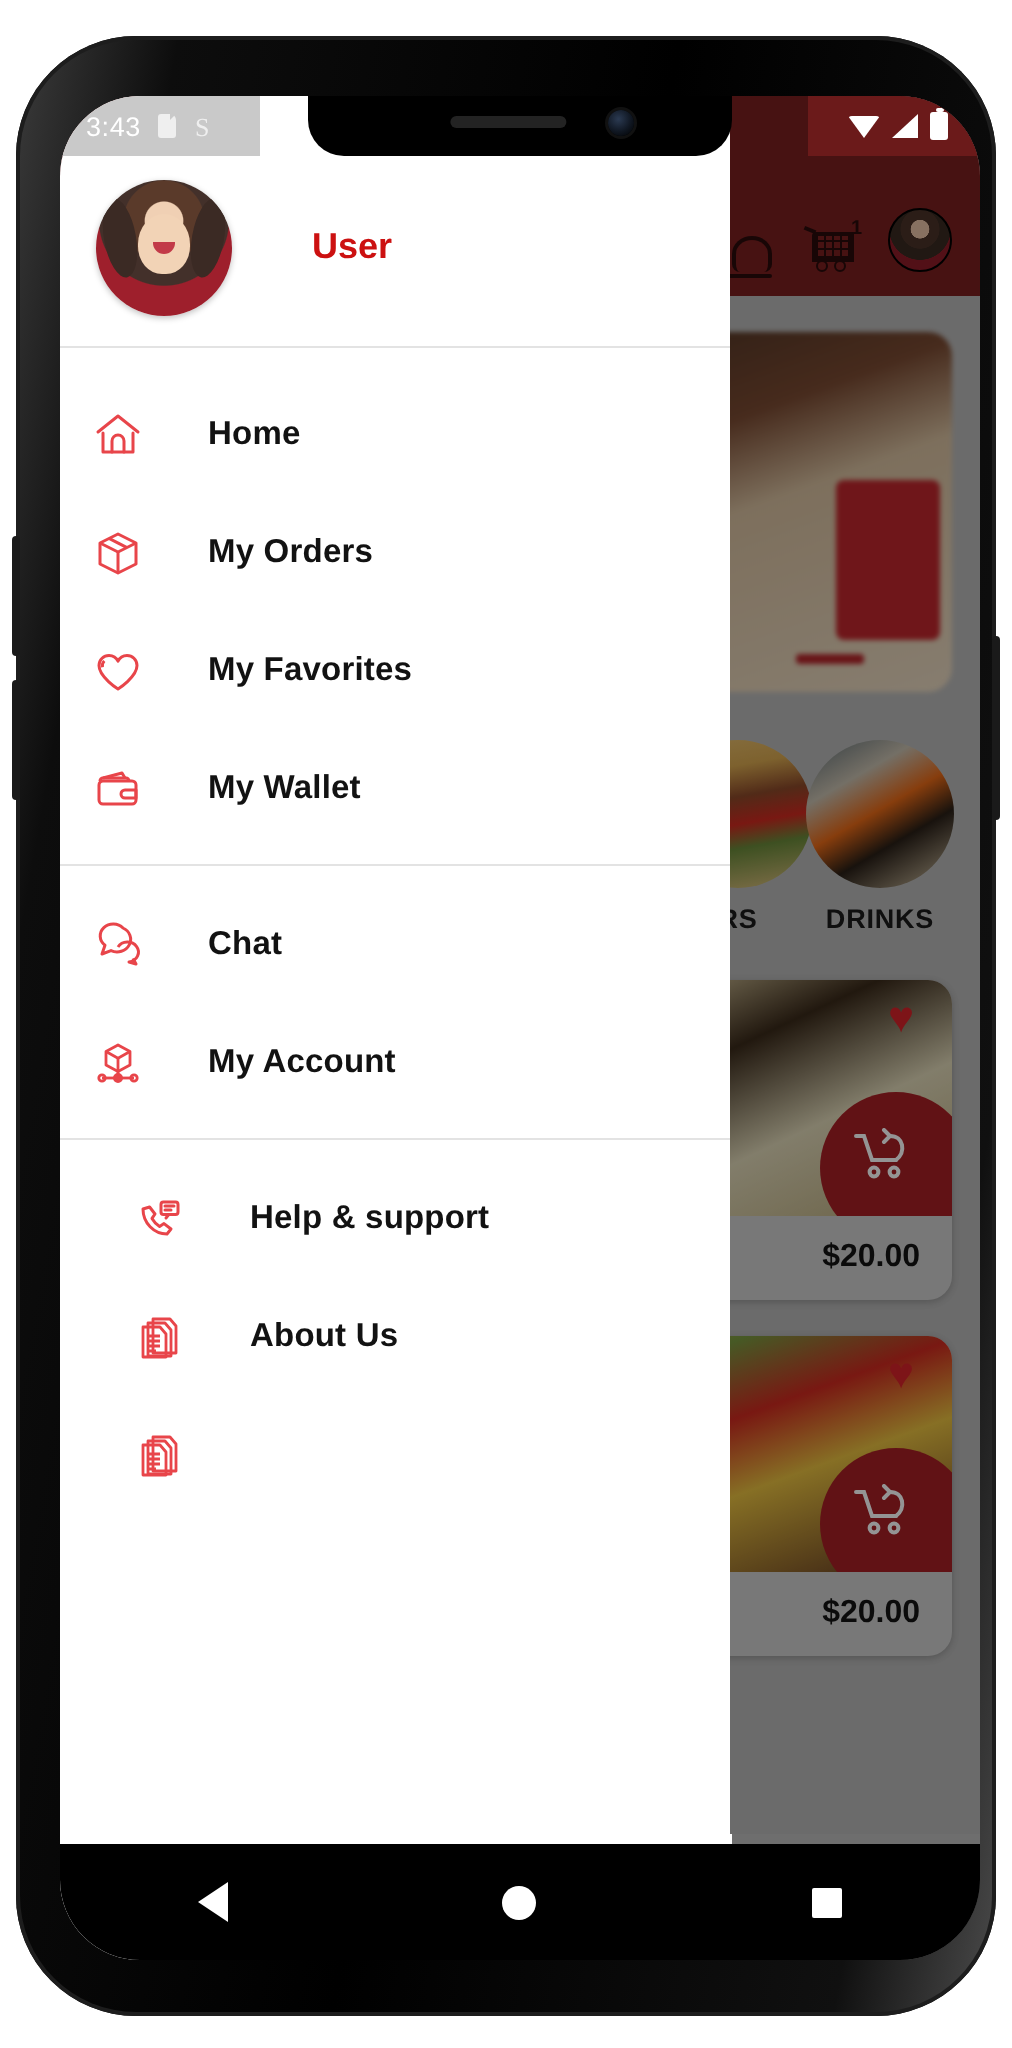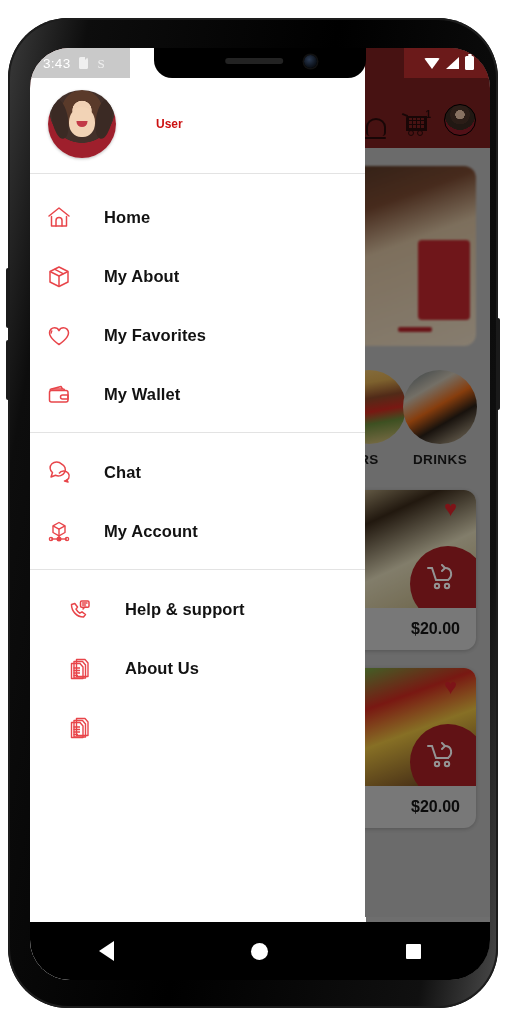--- a/index.html
+++ b/index.html
@@ -367,21 +367,21 @@
   .avatar .hair-l, .avatar .hair-r {
     position: absolute; top: 14%;
     width: 16px; height: 40px;
     background: #3b2a24;
     border-radius: 50%;
   }
   .avatar .hair-l { left: 4px; transform: rotate(-10deg); }
   .avatar .hair-r { right: 4px; transform: rotate(10deg); }
   .username {
     color: #cc1111;
-    font-size: 12px;
+    font-size: 18px;
     font-weight: 700;
     margin-left: 40px;
   }
   .divider {
     height: 1px;
     background: #e3e3e3;
     flex: none;
   }
   .menu-group { padding: 8px 0; }
   .menu-item {
@@ -548,21 +548,21 @@
           </div>
           <div class="menu-item">
             <span class="menu-icon">
               <svg width="26" height="26" viewBox="0 0 26 26" fill="none" stroke="#e8454a" stroke-width="1.5" stroke-linejoin="round">
                 <path d="M13 3 L22 7.5 V18 L13 22.5 L4 18 V7.5 Z"></path>
                 <path d="M4 7.5 L13 12 L22 7.5"></path>
                 <path d="M13 12 V22.5"></path>
                 <path d="M8.5 5.2 L17.5 9.8"></path>
               </svg>
             </span>
-            <span class="menu-label">My About</span>
+            <span class="menu-label">My Orders</span>
           </div>
           <div class="menu-item">
             <span class="menu-icon">
               <svg width="26" height="26" viewBox="0 0 26 26" fill="none" stroke="#e8454a" stroke-width="1.5" stroke-linejoin="round">
                 <path d="M13 21.5 C13 21.5 3.5 15.5 3.5 9.8 C3.5 6.8 5.9 4.7 8.5 4.7 C10.5 4.7 12.2 5.9 13 7.6 C13.8 5.9 15.5 4.7 17.5 4.7 C20.1 4.7 22.5 6.8 22.5 9.8 C22.5 15.5 13 21.5 13 21.5 Z"></path>
                 <path d="M6.2 7.5 C5.2 8.4 5 9.6 5.2 10.6"></path>
               </svg>
             </span>
             <span class="menu-label">My Favorites</span>
           </div>

